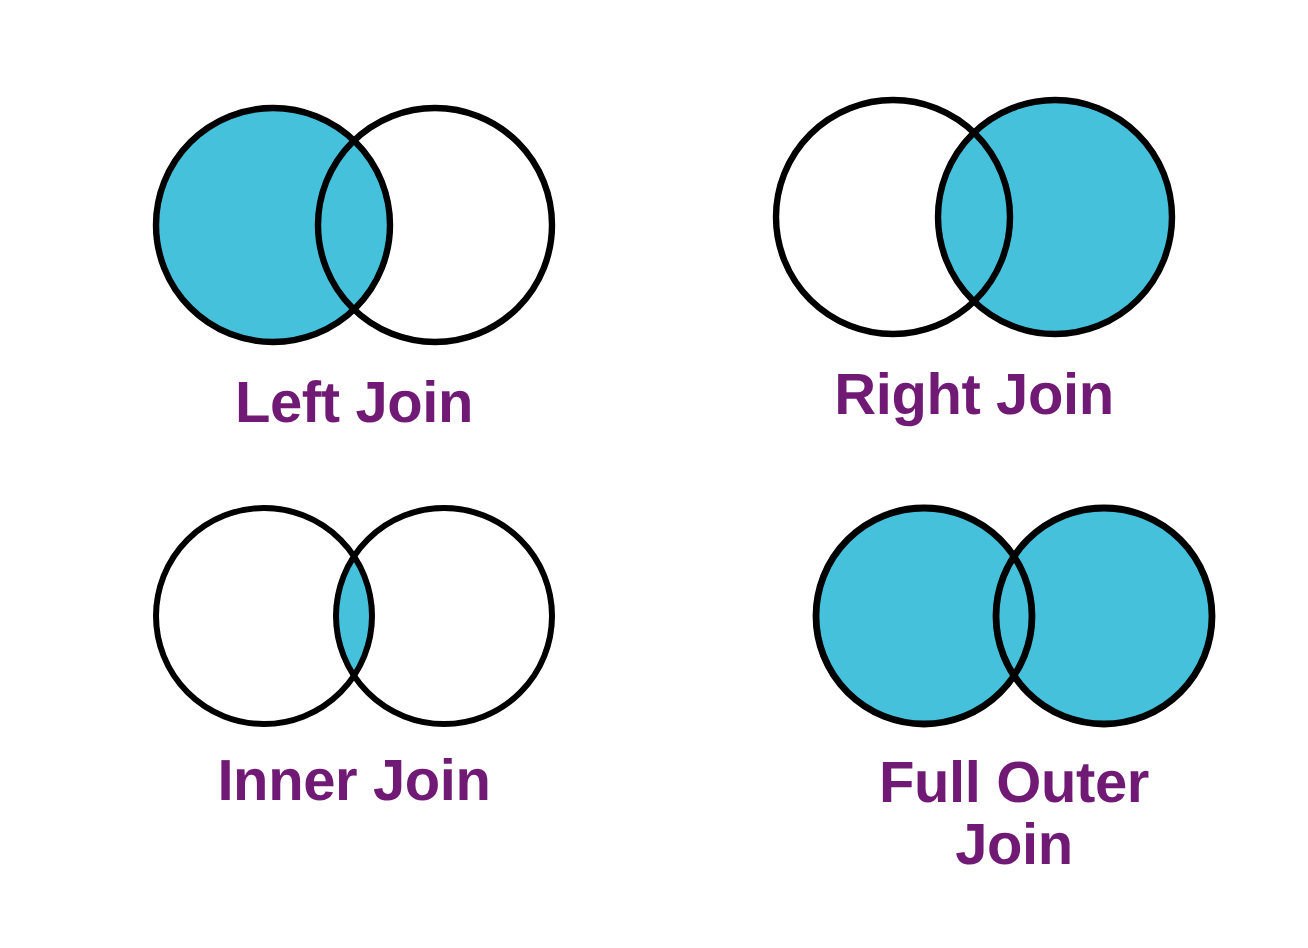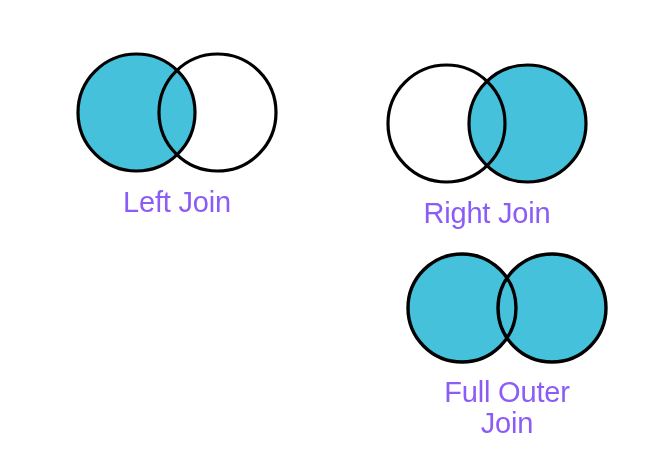--- a/index.html
+++ b/index.html
@@ -26,44 +26,44 @@
 
   .join-cell {
     position: absolute;
     display: flex;
     flex-direction: column;
     align-items: center;
   }
 
   
   .cell-left-join   { left: 76px;  top: 52px;  width: 202px; }
-  .cell-right-join  { left: 386px; top: 63px;  width: 202px; }
+  .cell-right-join  { left: 386px; top: 48px;  width: 202px; }
   .cell-inner-join  { left: 76px;  top: 252px; width: 202px; }
   .cell-outer-join  { left: 406px; top: 252px; width: 202px; }
 
   .venn-wrap {
     position: relative;
   }
   .venn-wrap.row1 { width: 202px; height: 121px; }
   .venn-wrap.row2 { width: 202px; height: 112px; }
 
   .venn-svg {
     display: block;
     width: 100%;
     height: 100%;
     overflow: visible;
   }
 
   .join-label {
     margin-top: 14px;
     font-family: "Liberation Sans", sans-serif;
-    font-weight: normal;
+    font-weight: bold;
     font-size: 29px;
     line-height: 1.07;
-    color: #8b5cf6;
+    color: #701a75;
     text-align: center;
     letter-spacing: -0.2px;
     white-space: pre-line;
     width: 100%;
   }
   .cell-outer-join .join-label { margin-top: 13px; }
   .cell-inner-join .join-label { margin-top: 12px; }
 </style>
 </head>
 <body>
@@ -113,20 +113,40 @@
         <g clip-path="url(#clipL2)">
           <circle cx="141.5" cy="60.5" r="58.5" fill="#45c1db"></circle>
         </g>
         <circle cx="60.5" cy="60.5" r="58.5" fill="none" stroke="#000000" stroke-width="3.2"></circle>
         <circle cx="141.5" cy="60.5" r="58.5" fill="none" stroke="#000000" stroke-width="3.2"></circle>
       </svg>
     </div>
     <div class="join-label">Right Join</div>
   </div>
 
+  <div class="join-cell cell-inner-join">
+    <div class="venn-wrap row2">
+      <svg class="venn-svg" viewBox="0 0 202 112" xmlns="http://www.w3.org/2000/svg">
+        <defs>
+          <clipPath id="clipL3">
+              <circle cx="56" cy="56" r="54"></circle>
+            </clipPath>
+        </defs>
+        <circle cx="56" cy="56" r="54" fill="#ffffff"></circle>
+        <circle cx="146" cy="56" r="54" fill="#ffffff"></circle>
+
+        <g clip-path="url(#clipL3)">
+          <circle cx="146" cy="56" r="54" fill="#45c1db"></circle>
+        </g>
+        <circle cx="56" cy="56" r="54" fill="none" stroke="#000000" stroke-width="3"></circle>
+        <circle cx="146" cy="56" r="54" fill="none" stroke="#000000" stroke-width="3"></circle>
+      </svg>
+    </div>
+    <div class="join-label">Inner Join</div>
+  </div>
 
   <div class="join-cell cell-outer-join">
     <div class="venn-wrap row2">
       <svg class="venn-svg" viewBox="0 0 202 112" xmlns="http://www.w3.org/2000/svg">
         <circle cx="56" cy="56" r="54" fill="#45c1db"></circle>
         <circle cx="146" cy="56" r="54" fill="#45c1db"></circle>
         <circle cx="101" cy="56" r="0" fill="#45c1db"></circle>
         <circle cx="56" cy="56" r="54" fill="none" stroke="#000000" stroke-width="3.4"></circle>
         <circle cx="146" cy="56" r="54" fill="none" stroke="#000000" stroke-width="3.4"></circle>
       </svg>

